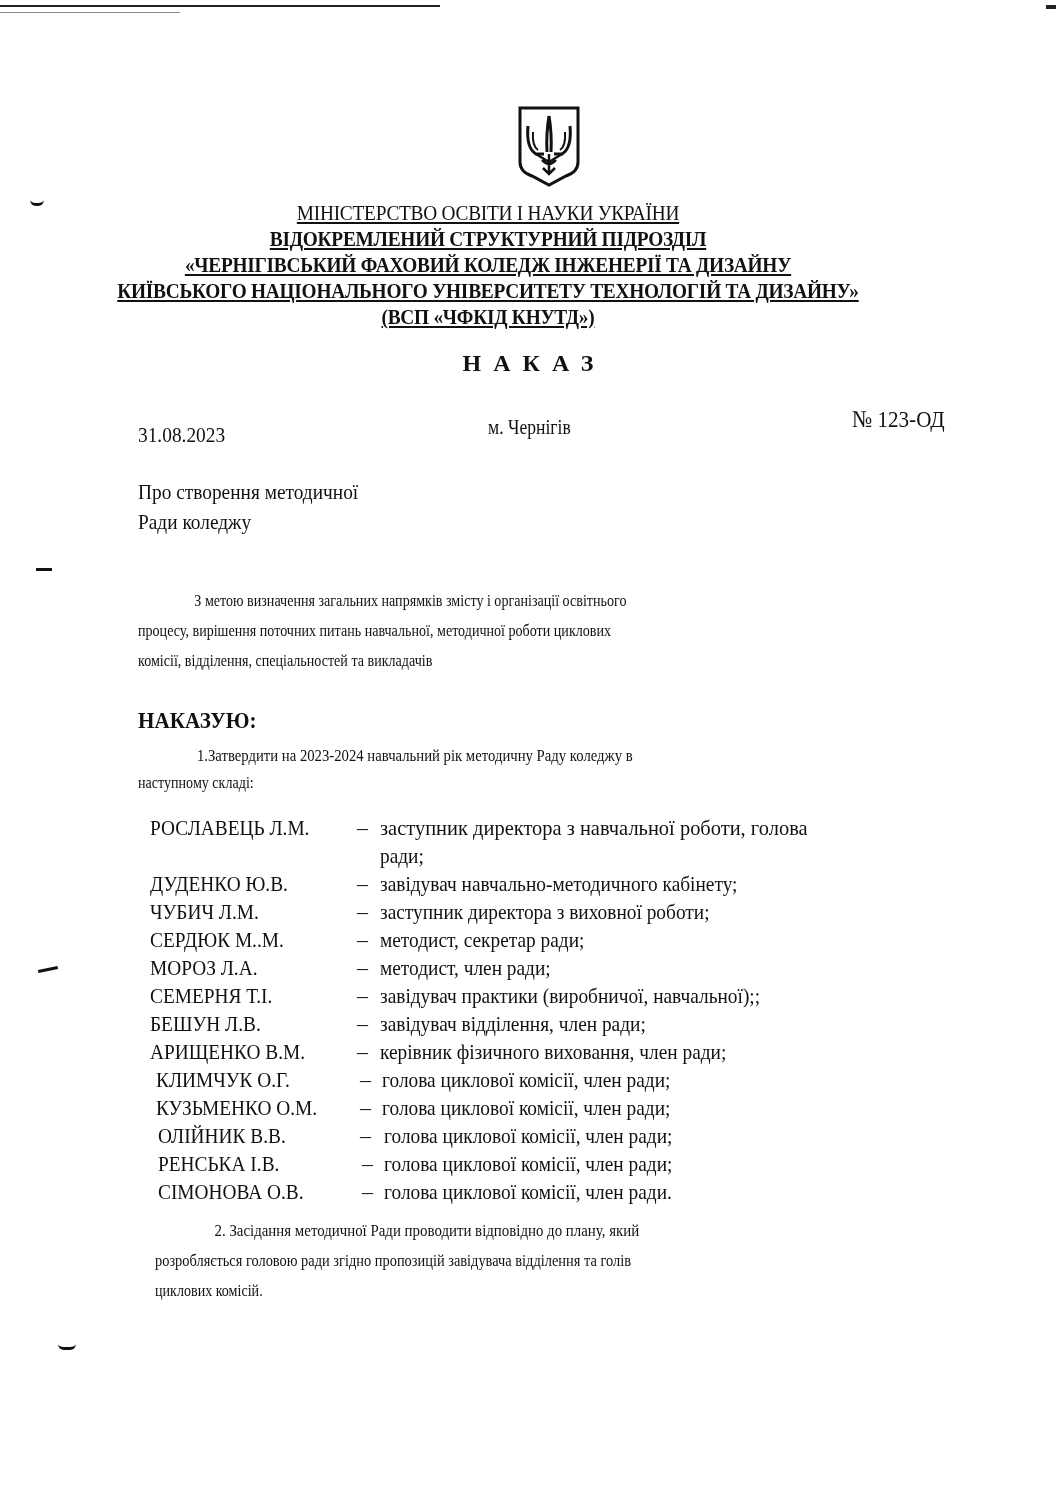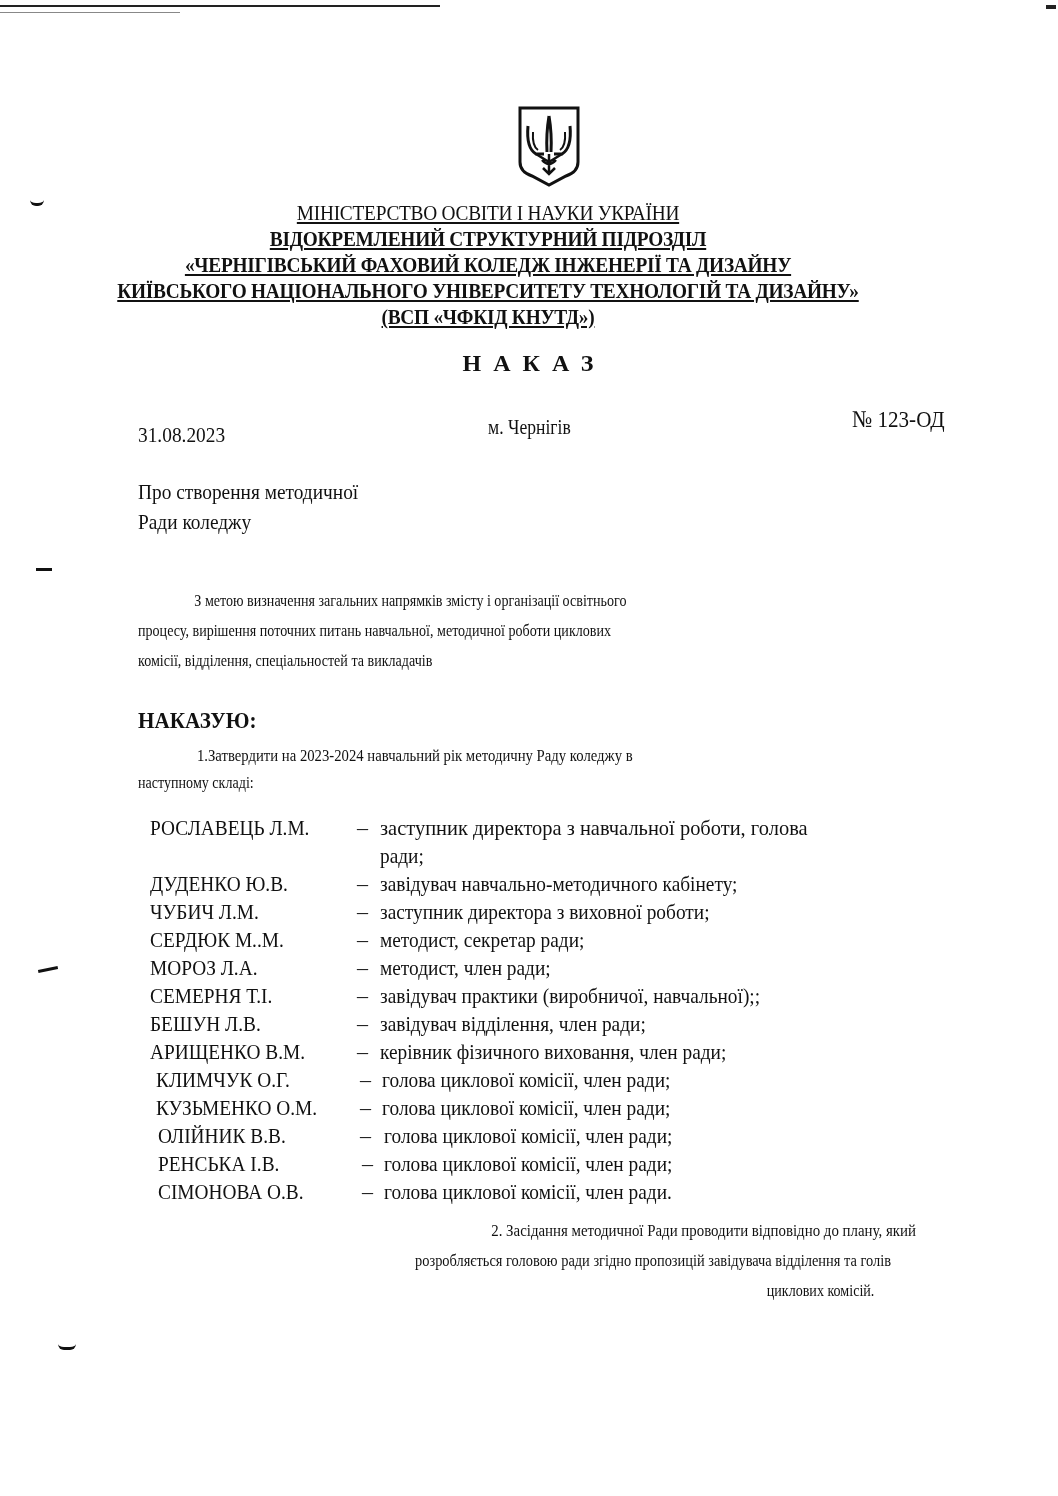--- a/index.html
+++ b/index.html
@@ -143,17 +143,17 @@
     <span class="dash" style="left:212px;">–</span>
     <span class="role" style="left:234px;">голова циклової комісії, член ради;</span>
   </div>
   <div class="row">
     <span class="name" style="left:8px;">СІМОНОВА О.В.</span>
     <span class="dash" style="left:212px;">–</span>
     <span class="role" style="left:234px;">голова циклової комісії, член ради.</span>
   </div>
 </div>
 
-<div class="para" style="left:144px;top:1216px;text-align:right;">
+<div class="para" style="left:155px;top:1216px;">
   <div class="line" style="padding-left:64px;transform:scaleX(0.93);">2. Засідання методичної Ради проводити відповідно до плану, який</div>
   <div class="line" style="transform:scaleX(0.9);">розробляється головою ради згідно пропозицій завідувача відділення та голів</div>
   <div class="line">циклових комісій.</div>
 </div>
 
 </body></html>

